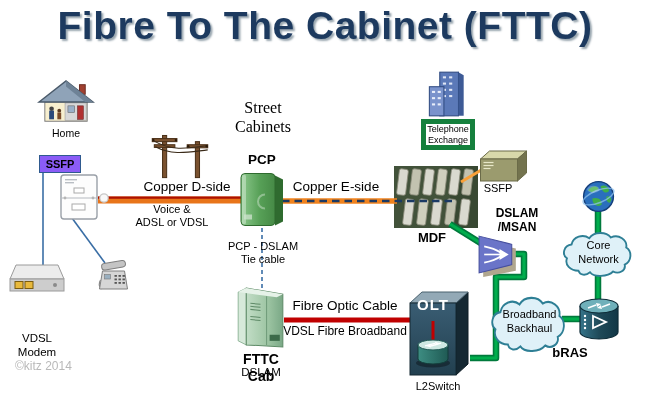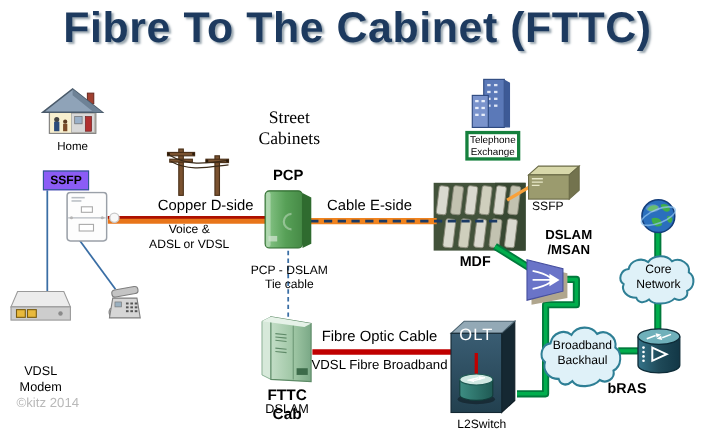--- a/index.html
+++ b/index.html
@@ -10,24 +10,24 @@
   .b{font-weight:bold;}
   .title{position:absolute;left:0;right:0;top:4px;text-align:center;
          font-size:39px;font-weight:bold;color:#1d3a5f;letter-spacing:.5px;
          text-shadow:2px 2px 2px #9aa7b0;z-index:3;}
   .icon{position:absolute;z-index:3;}
   .z1{z-index:1;} .z2{z-index:2;}
   .copyright{position:absolute;left:15px;top:359px;font-size:12px;color:#b9b9b9;z-index:3;}
   .ssfpbox{position:absolute;left:39px;top:155px;width:40px;height:16px;
            border:1.5px solid #2f5a8f;background:#8b5cf6;font-weight:bold;font-size:11px;
            text-align:center;line-height:16px;z-index:3;}
-  .exlbl{border:3px solid #15803d;padding:0 1px;background:#fff;}
+  .exlbl{border:5px solid #15803d;padding:0 1px;background:#fff;}
   .cloudtxt{position:absolute;left:0;right:0;text-align:center;font-size:11px;line-height:1.25;}
   .oltword{position:absolute;left:4px;top:9px;width:46px;text-align:center;
-           color:#fff;font-weight:normal;font-size:15px;letter-spacing:1px;}
+           color:#fff;font-weight:bold;font-size:15px;letter-spacing:1px;}
 </style>
 </head>
 <body>
 
 <div class="stage">
 
   <div class="title">Fibre To The Cabinet (FTTC)</div>
 
   <svg class="abs z2" style="left:0;top:0;" width="650" height="400" viewBox="0 0 650 400" fill="none">
 
@@ -154,21 +154,21 @@
           <stop offset="1" stop-color="#468a46"></stop>
     </linearGradient>
       </defs>
     <polygon points="36,6 44,10 44,52 36,56" fill="#2f6b2f"></polygon>
     <rect x="2" y="4" width="34" height="52" rx="4" fill="url(#pcpG)" stroke="#2f6b2f" stroke-width="1"></rect>
     <rect x="3" y="5" width="4" height="50" rx="2" fill="#ffffff" opacity=".35"></rect>
     <path d="M26,25 A7,7 0 1 0 26,39" stroke="#ffffff" stroke-width="2" fill="none" opacity=".35"></path>
     <rect x="5" y="45" width="8" height="5" fill="#cfe3cf" opacity=".75"></rect>
   </svg>
 
-  <div class="lbl" style="left:283px;top:179px;width:106px;font-size:13.5px;">Cable E-side</div>
+  <div class="lbl" style="left:283px;top:179px;width:106px;font-size:13.5px;">Copper E-side</div>
 
   <div class="lbl" style="left:225px;top:240px;width:76px;font-size:11px;">
     <div>PCP - DSLAM</div>
     <div>Tie cable</div>
   </div>
 
   <svg class="icon" style="left:236px;top:284px;" width="49" height="67" viewBox="0 0 48 66">
     <defs>
         <linearGradient id="fttcG" x1="0" y1="0" x2="1" y2="0">
       <stop offset="0" stop-color="#c2ddc6"></stop>

